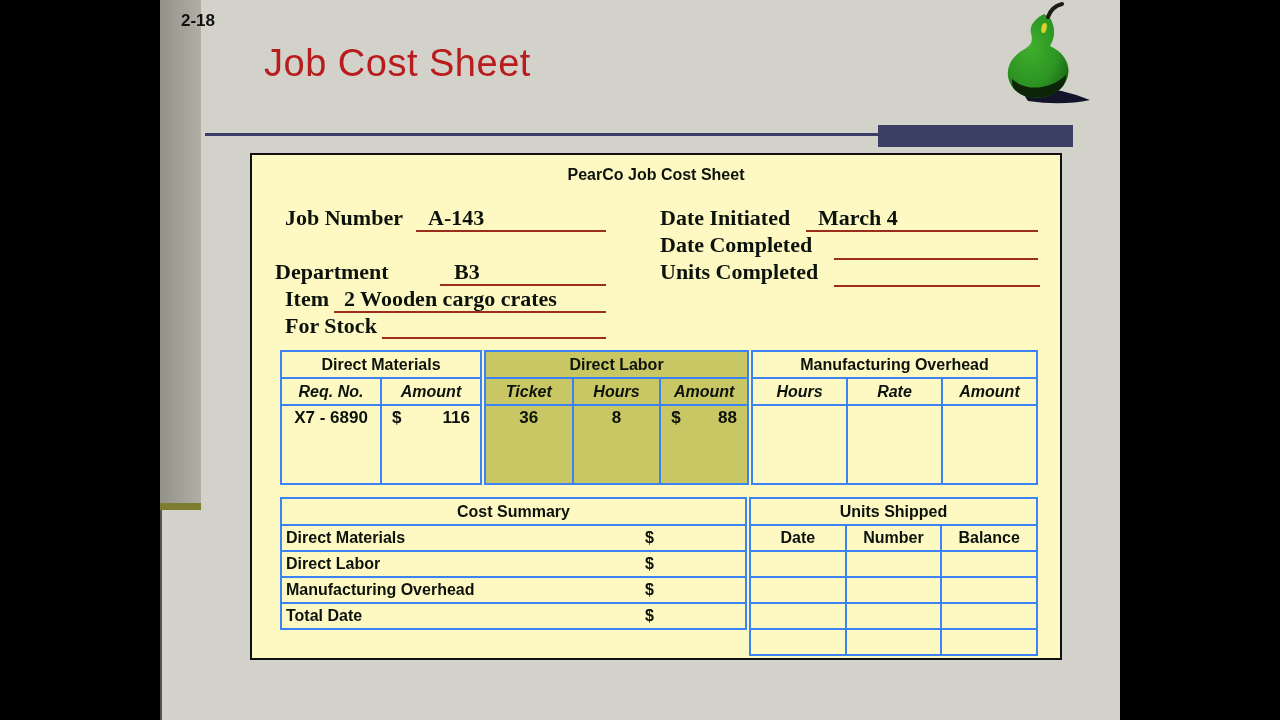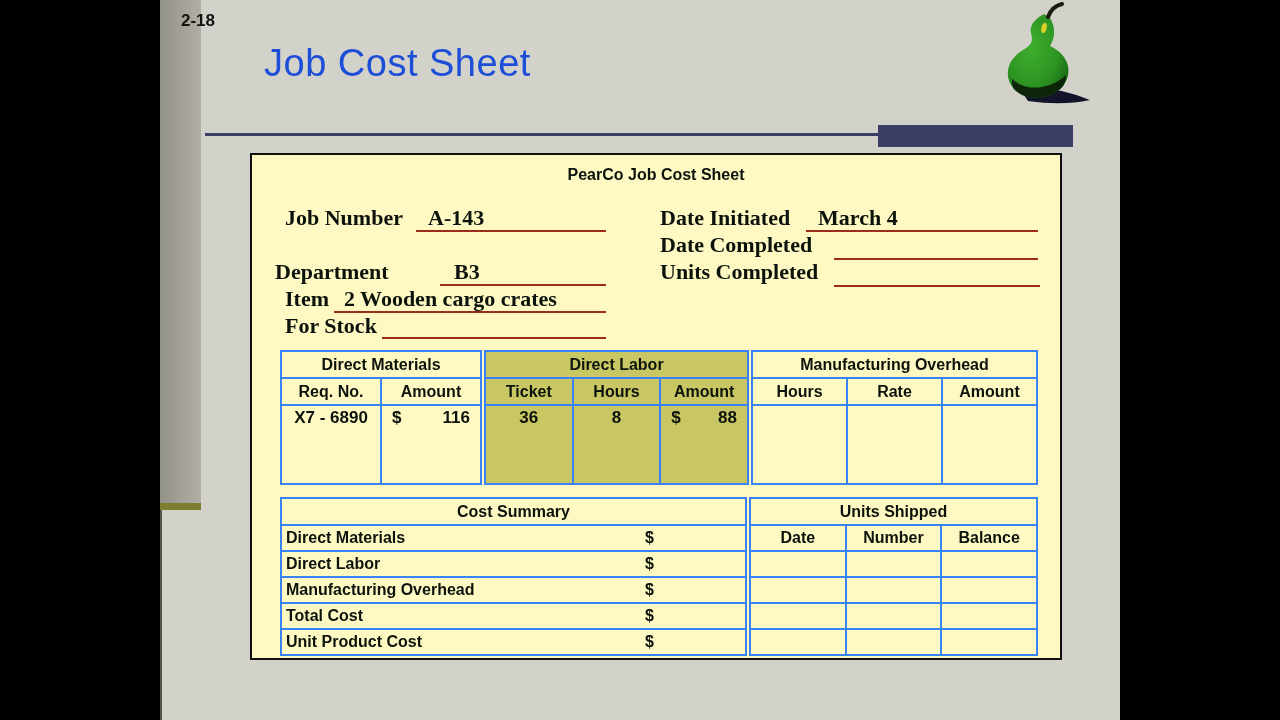--- a/index.html
+++ b/index.html
@@ -6,39 +6,39 @@
   .stage{position:relative;width:1280px;height:720px;background:#000;overflow:hidden;
          font-family:"Liberation Sans",sans-serif;}
   .slide{position:absolute;left:160px;top:0;width:960px;height:720px;background:#d2d2cb;}
   .slide::before{content:"";position:absolute;left:0;top:0;width:2px;height:100%;background:#55554f;}
 
   .gray-bar{position:absolute;left:0;top:0;width:41px;height:503px;
             background:linear-gradient(90deg,#93928a,#b1afa4);}
   .olive-line{position:absolute;left:0;top:503px;width:41px;height:7px;background:#7e7d2f;}
 
   .slide-number{position:absolute;left:21px;top:11px;font-size:17px;font-weight:bold;color:#111;}
-  .page-title{position:absolute;left:104px;top:42px;font-size:38px;letter-spacing:.5px;color:#1d4ed8;}
+  .page-title{position:absolute;left:104px;top:42px;font-size:38px;letter-spacing:.5px;color:#b91c1c;}
 
   .rule{position:absolute;left:45px;top:133px;width:868px;height:3px;background:#3a3d66;}
   .rule-block{position:absolute;left:718px;top:125px;width:195px;height:22px;background:#3a3f63;}
 
   .pear{position:absolute;left:828px;top:2px;width:106px;height:106px;}
 
   .form{position:absolute;left:90px;top:153px;width:812px;height:507px;
         background:#fef9c3;border:2px solid #101010;box-sizing:border-box;color:#0c120c;}
   .form-title{position:absolute;left:0;right:0;top:11px;text-align:center;
               font-size:16px;font-weight:bold;}
   .fld{position:absolute;font-size:22px;font-weight:bold;white-space:nowrap;font-family:Liberation Serif, serif;}
   .u{position:absolute;height:2px;background:#9c2d1c;}
 
   table{border-collapse:collapse;position:absolute;table-layout:fixed;}
   th,td{border:2px solid #3b82f6;font-size:16px;font-weight:bold;color:#0c120c;
         padding:0 2px;text-align:center;overflow:hidden;white-space:nowrap;}
   .h1 th{height:25px;}
-  .h2 th{height:25px;}
+  .h2 th{height:25px;font-style:italic;}
   .data-row td{height:75px;vertical-align:top;font-size:17px;padding-top:2px;}
   .yellow th,.yellow td{background:#c9c763;}
   .cur{display:flex;justify-content:space-between;padding:0 8px;}
 
   .cs-table td.cs-cell{text-align:left;height:24px;padding:0;}
   .cs-inner{position:relative;display:block;padding:1px 4px;}
   .cs-cur{position:absolute;left:363px;top:1px;}
   .cs-head th{height:25px;}
   .us-head th{height:25px;}
   .us-sub th{height:24px;}
@@ -179,26 +179,21 @@
           <span class="cs-inner"><span>Direct Labor</span><span class="cs-cur">$</span></span>
               </td>
             </tr>
         <tr>
               <td class="cs-cell">
           <span class="cs-inner"><span>Manufacturing Overhead</span><span class="cs-cur">$</span></span>
               </td>
             </tr>
         <tr>
               <td class="cs-cell">
-          <span class="cs-inner"><span>Total Cost</span><span class="cs-cur">$</span></span>
-              </td>
-            </tr>
-        <tr>
-              <td class="cs-cell">
-          <span class="cs-inner"><span>Unit Product Cost</span><span class="cs-cur">$</span></span>
+          <span class="cs-inner"><span>Total Date</span><span class="cs-cur">$</span></span>
               </td>
             </tr>
       </tbody>
         </table>
 
       <table class="us-table" style="left:497px;top:342px;width:289px">
         <tbody>
             <tr class="us-head">
               <th colspan="3">Units Shipped</th>
             </tr>

